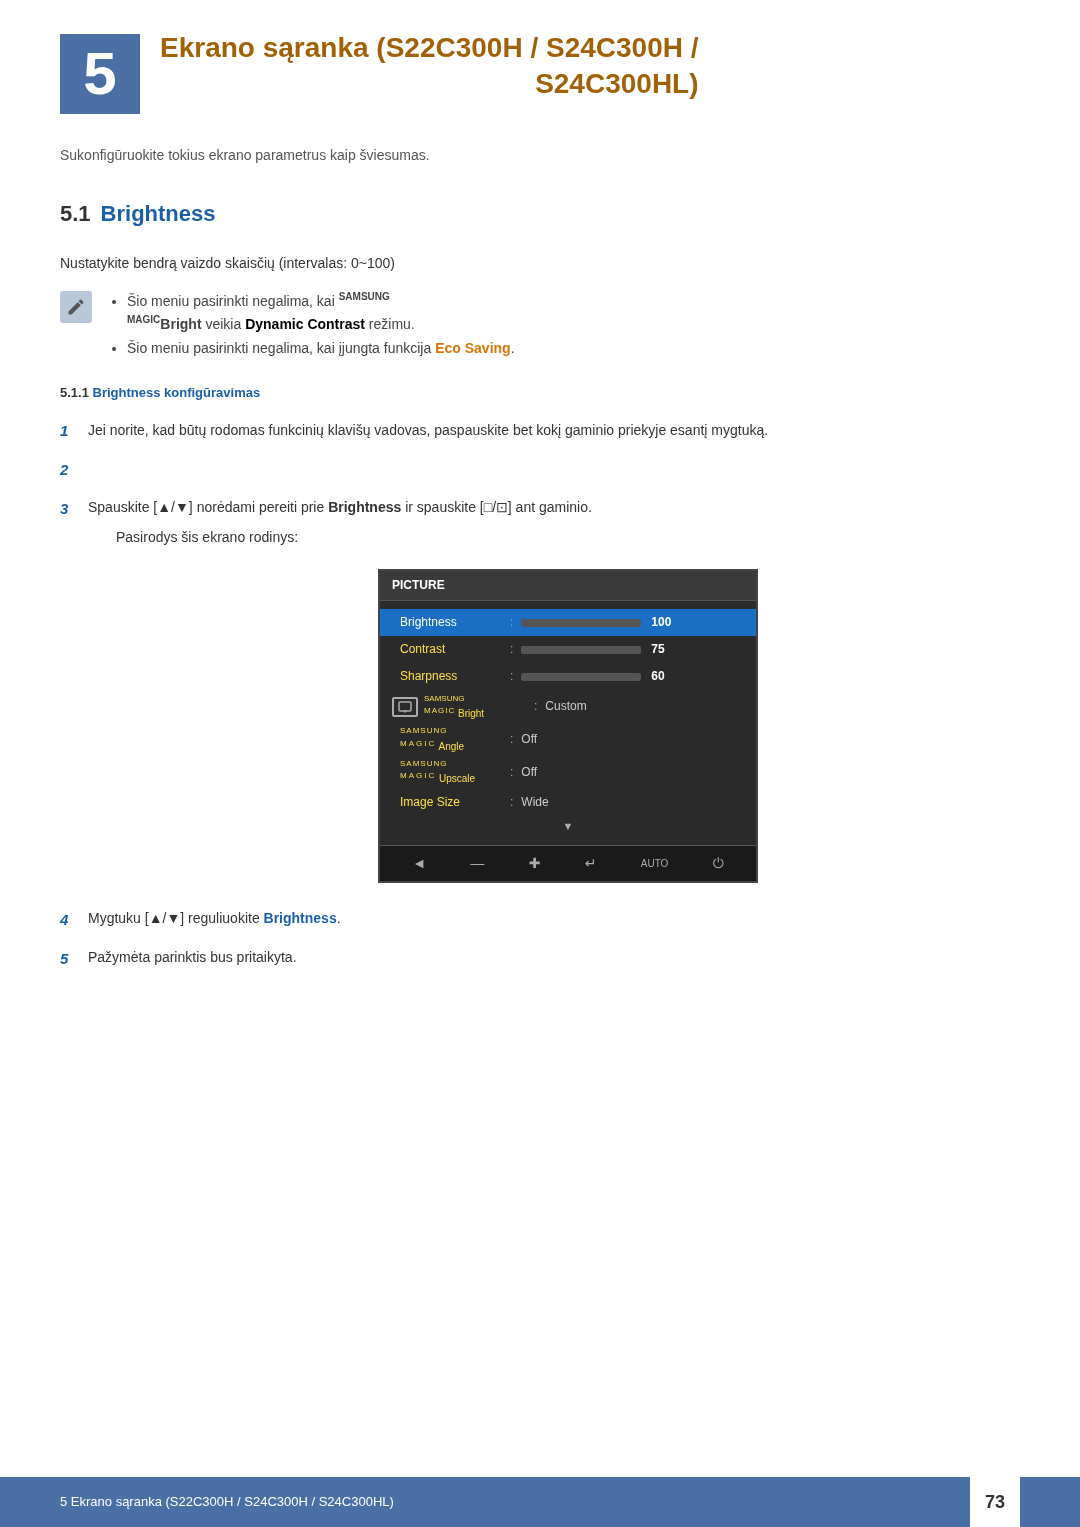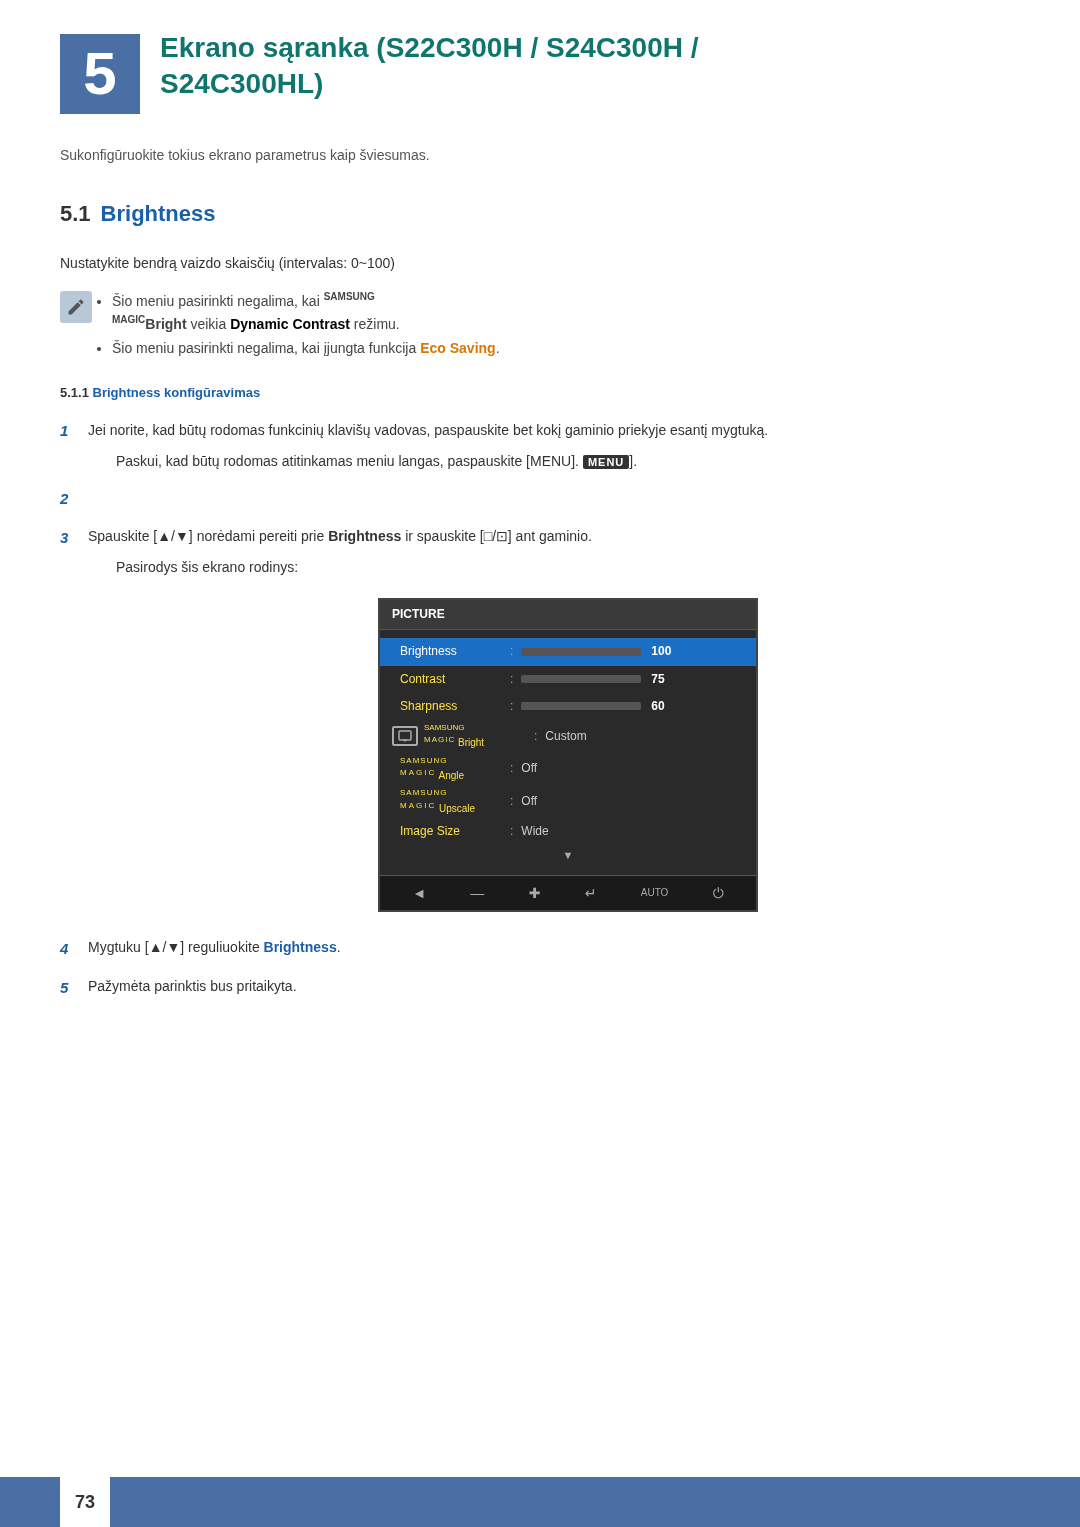--- a/index.html
+++ b/index.html
@@ -32,22 +32,23 @@
       height: 80px;
       display: flex;
       align-items: center;
       justify-content: center;
       flex-shrink: 0;
       margin-top: 4px;
     }
     .chapter-title {
       font-size: 28px;
       font-weight: bold;
-      color: #0f766e;
+      color: #a16207;
       line-height: 1.3;
+      text-align: right;
     }
 
     
     .content {
       padding: 10px 32px 80px 60px;
     }
 
     .intro-text {
       font-size: 14px;
       color: #555;
@@ -75,20 +76,21 @@
     .body-para {
       font-size: 14px;
       color: #333;
       margin-bottom: 10px;
       line-height: 1.6;
     }
 
     
     .note-box {
       display: flex;
+      gap: 15px;
       margin: 15px 0;
       align-items: flex-start;
     }
     .note-icon {
       width: 32px;
       height: 32px;
       flex-shrink: 0;
       background: #b8c8d8;
       border-radius: 3px;
       display: flex;
@@ -350,24 +352,20 @@
     <span class="subsection-number">5.1.1</span>
     <span>Brightness konfigūravimas</span>
   </div>
 
   <ol class="steps-list">
 
     <li class="step-item">
       <span class="step-num">1</span>
       <div>
         <span class="step-text">Jei norite, kad būtų rodomas funkcinių klavišų vadovas, paspauskite bet kokį gaminio priekyje esantį mygtuką.</span>
-        <div class="step-sub">
-          <span>Paskui, kad būtų rodomas atitinkamas meniu langas, paspauskite [MENU].</span>
-          <span class="menu-tag">MENU</span><span>].</span>
-        </div>
       </div>
     </li>
 
     <li class="step-item">
       <span class="step-num">2</span>
     </li>
 
     <li class="step-item">
       <span class="step-num">3</span>
       <div>
@@ -478,14 +476,15 @@
     <li class="step-item">
       <span class="step-num">5</span>
       <div class="step-text">Pažymėta parinktis bus pritaikyta.</div>
     </li>
 
   </ol>
 
 </div>
 
 <div class="page-footer">
+  <span class="footer-text">5 Ekrano sąranka (S22C300H / S24C300H / S24C300HL)</span>
   <div class="footer-page-num">73</div>
 </div>
 
 </body></html>

